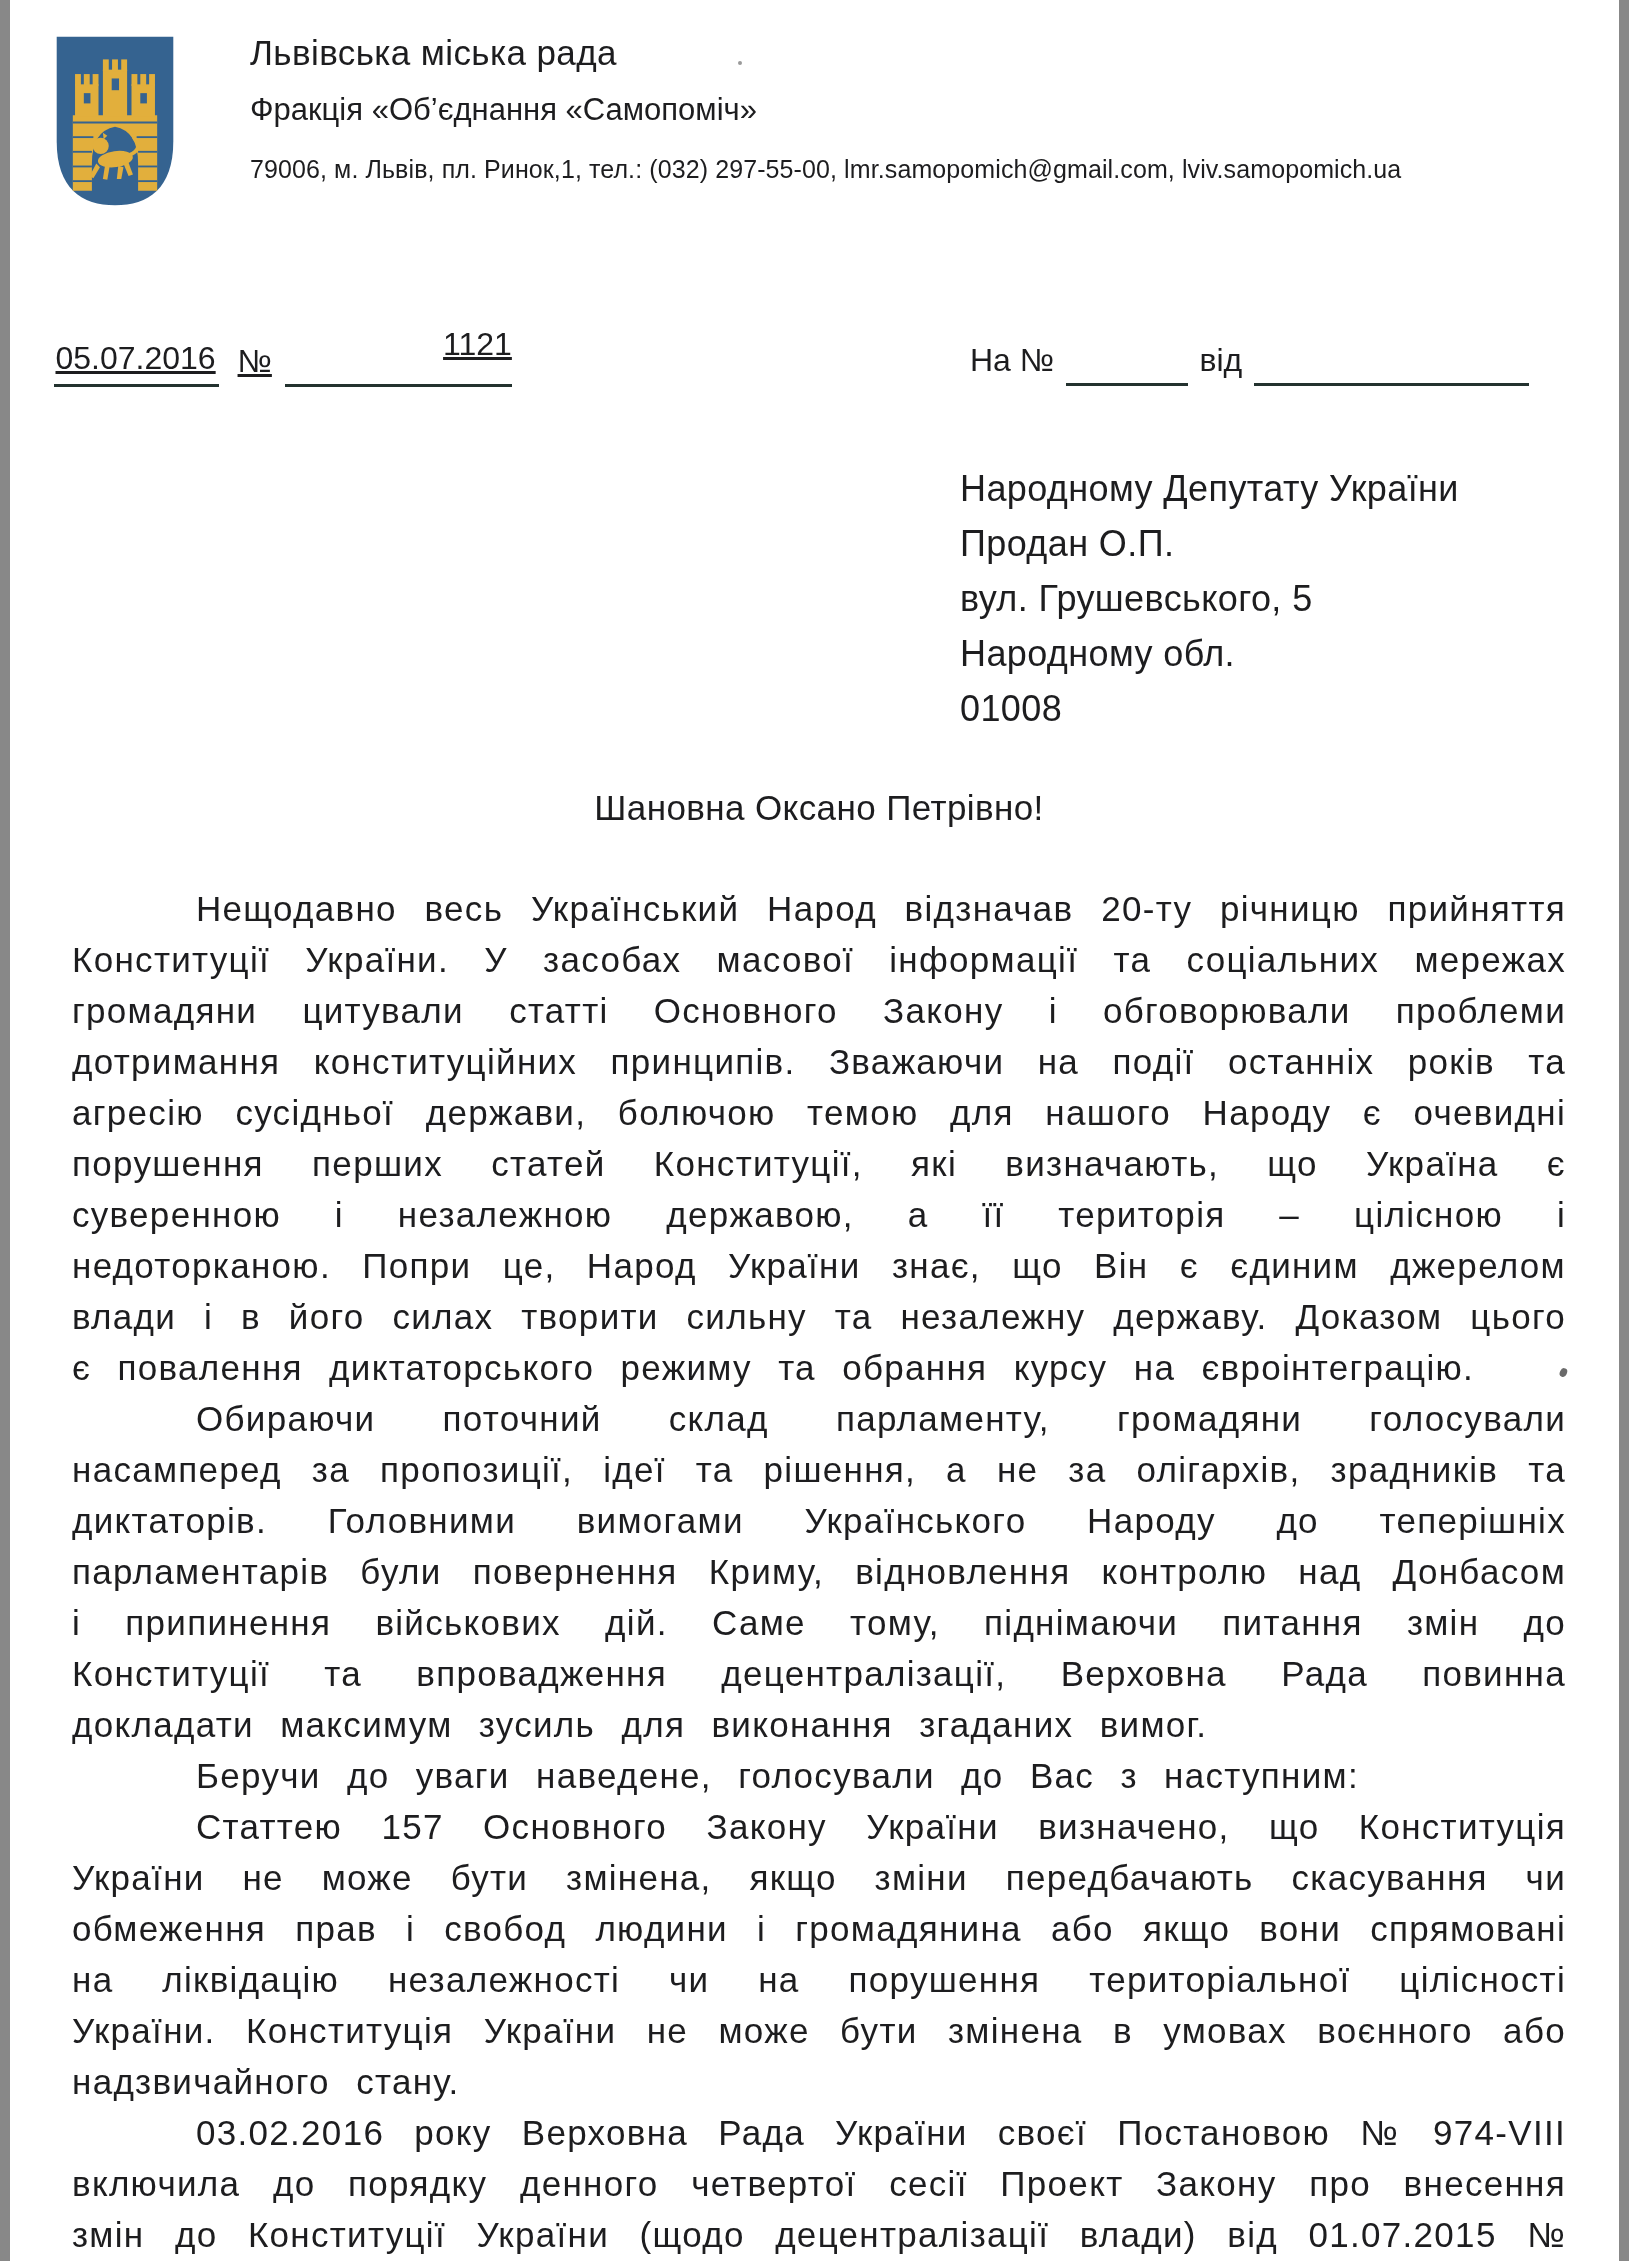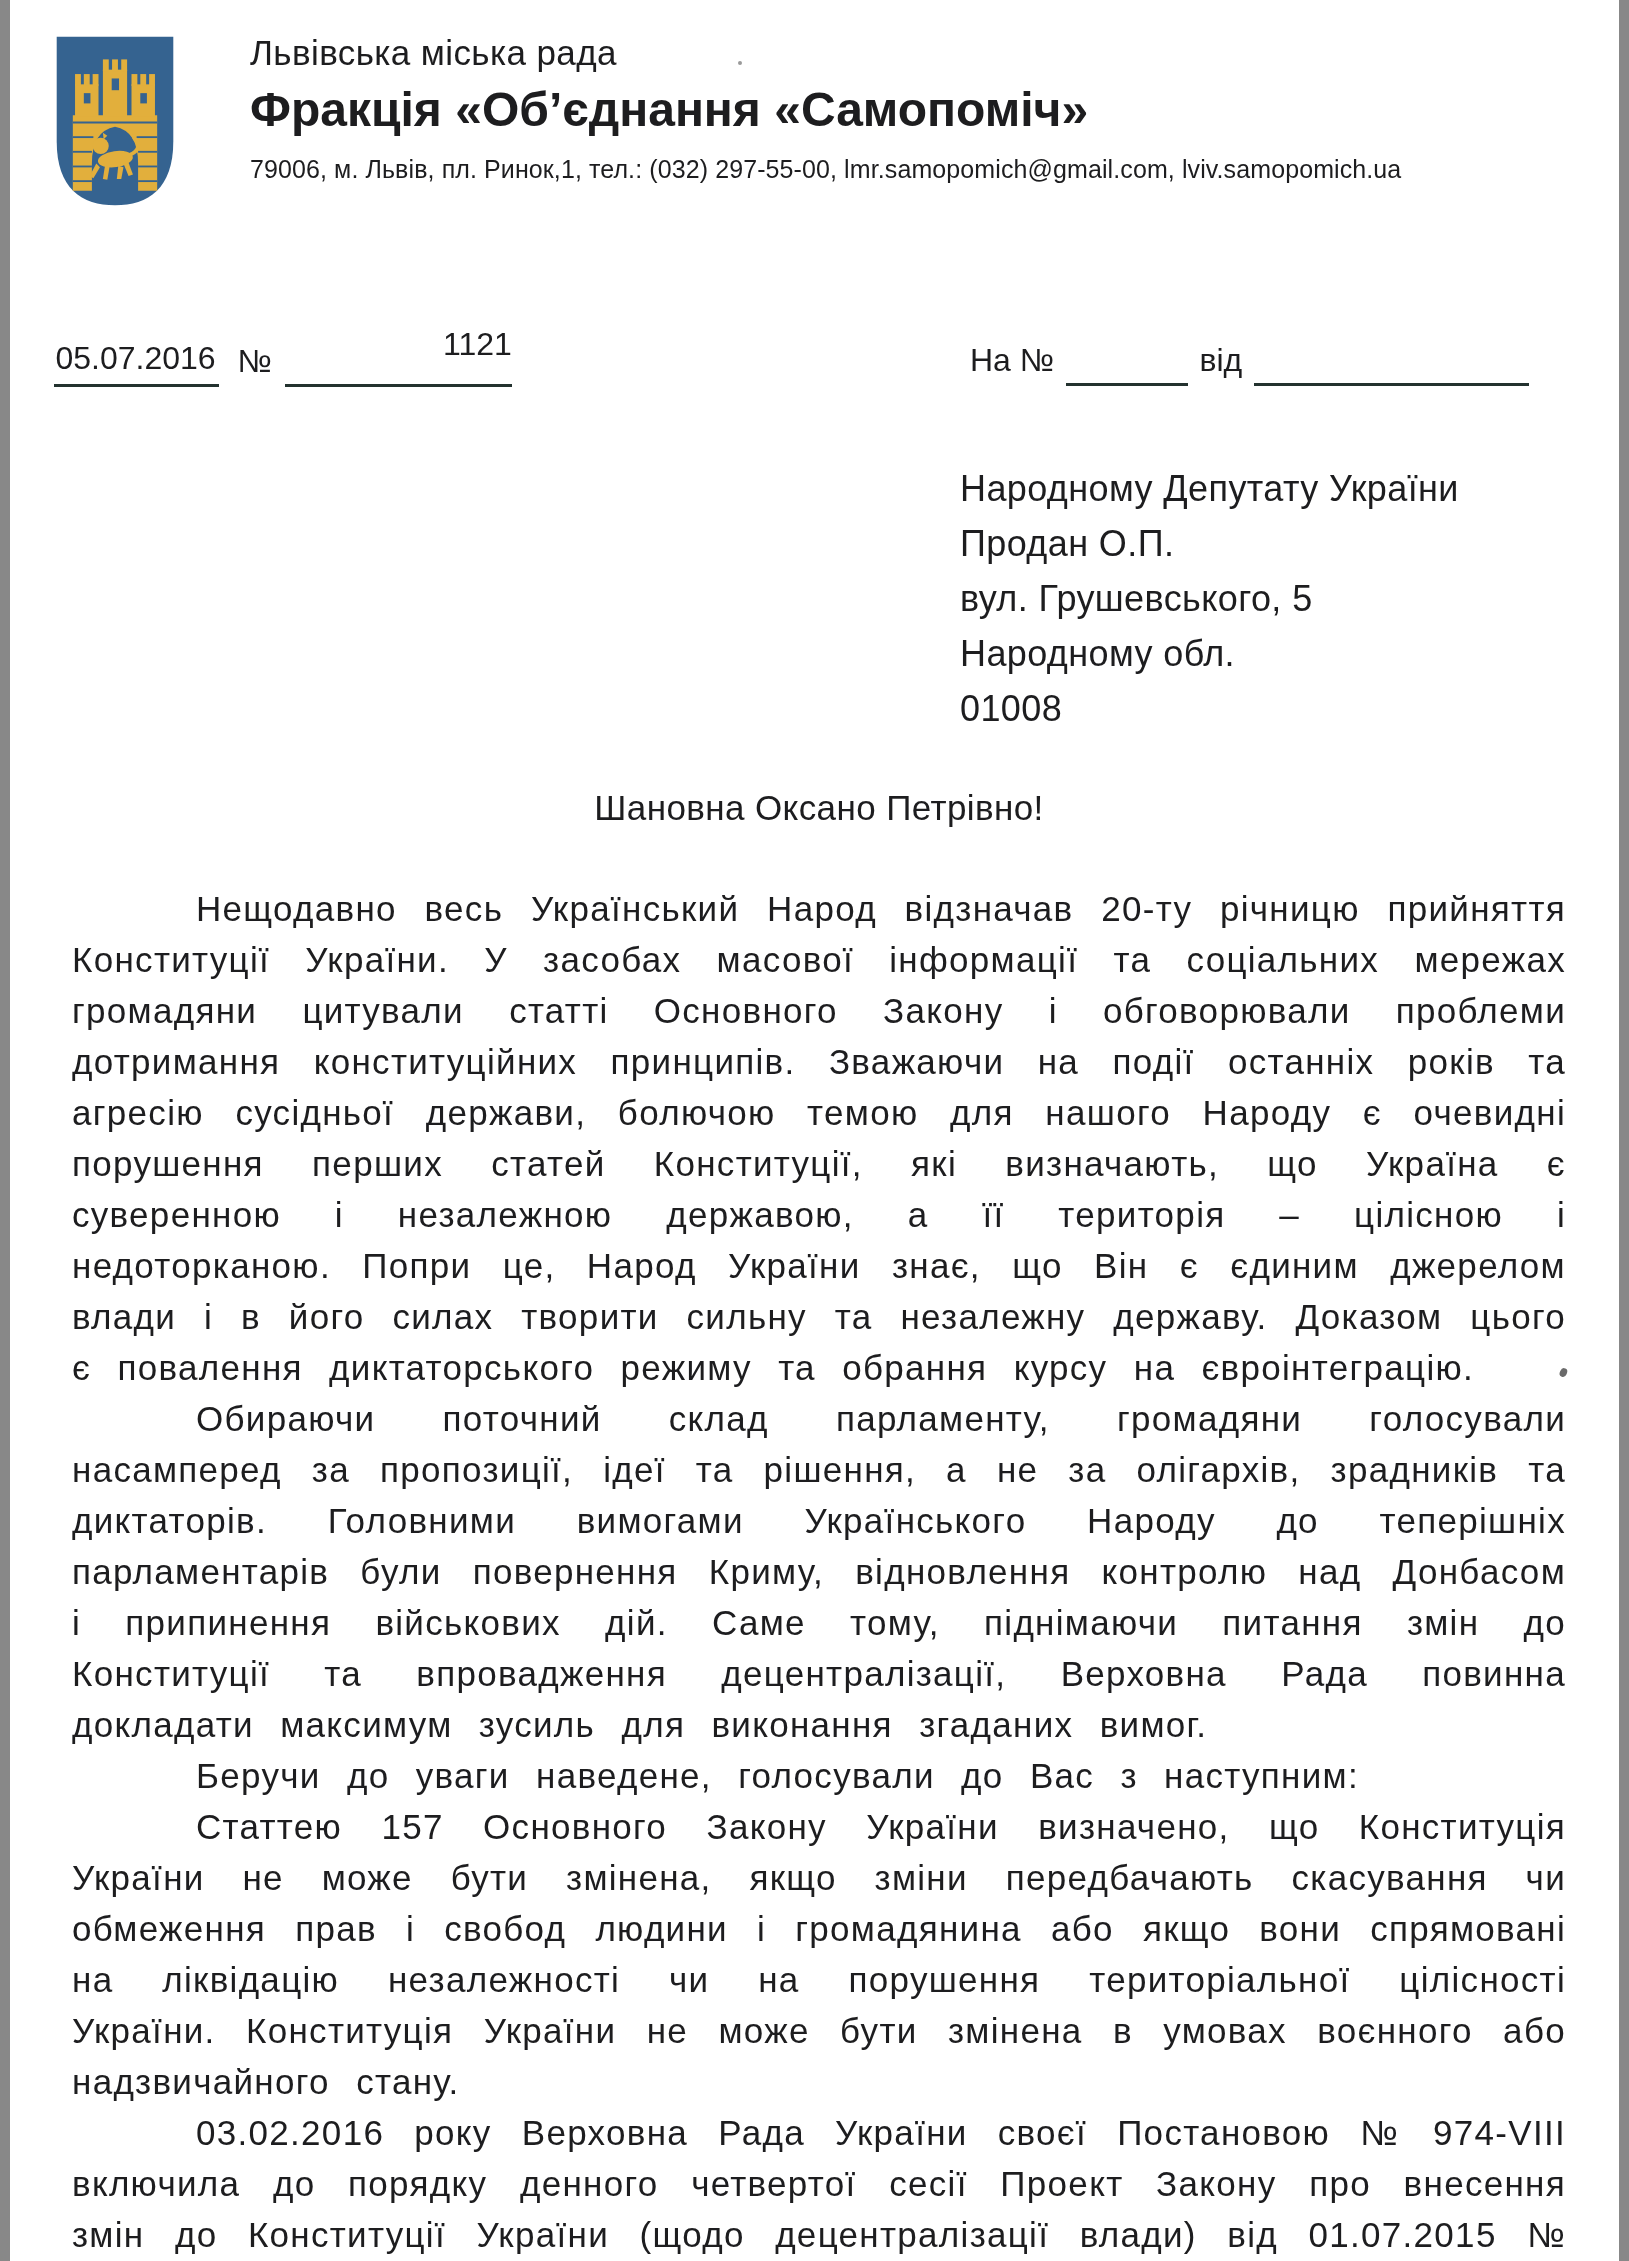--- a/index.html
+++ b/index.html
@@ -10,26 +10,26 @@
     background:#ffffff;
     overflow:hidden;
     font-family:"Liberation Sans", sans-serif;
     color:#1d1d1f;
   }
 
   
   .emblem { position:absolute; left:40px; top:33px; width:130px; height:176px; }
   .head-text { position:absolute; left:240px; top:31px; width:1238px; }
   .org { font-size:35px; letter-spacing:0.4px; line-height:44px; }
-  .faction { font-size:48px; font-weight:700; letter-spacing:0px; line-height:61px; margin-top:4.4px; }
+  .faction { font-size:31px; font-weight:400; letter-spacing:0px; line-height:61px; margin-top:4.4px; }
   .contact { font-size:25px; letter-spacing:0.1px; line-height:32px; margin-top:13px; }
 
   
   .ref-row { position:absolute; left:44px; top:326px; width:1542px; font-size:32px; }
-  .ref-left { position:absolute; left:0; top:0; display:flex; align-items:flex-end; }
+  .ref-left { position:absolute; left:0; top:0; display:flex; align-items:flex-end;text-decoration:underline; }
   .ref-date { border-bottom:3.6px solid #23322f; padding:0 2.9px 7.3px 1.5px; }
   .ref-no-label { margin-left:19px; padding-bottom:7.3px; }
   .ref-no-line { display:inline-block; width:227px; margin-left:13px; border-bottom:3.6px solid #23322f; text-align:right; padding-bottom:21px; }
   .ref-right { position:absolute; left:916px; top:16px; display:flex; align-items:flex-end; }
   .ref-right .lbl { padding-bottom:7.3px; }
   .blank { display:inline-block; border-bottom:3.6px solid #23322f; height:38px; }
   .blank.short { width:122px; margin:0 11.7px; }
   .blank.long  { width:275px; margin-left:11.7px; }
 
   

